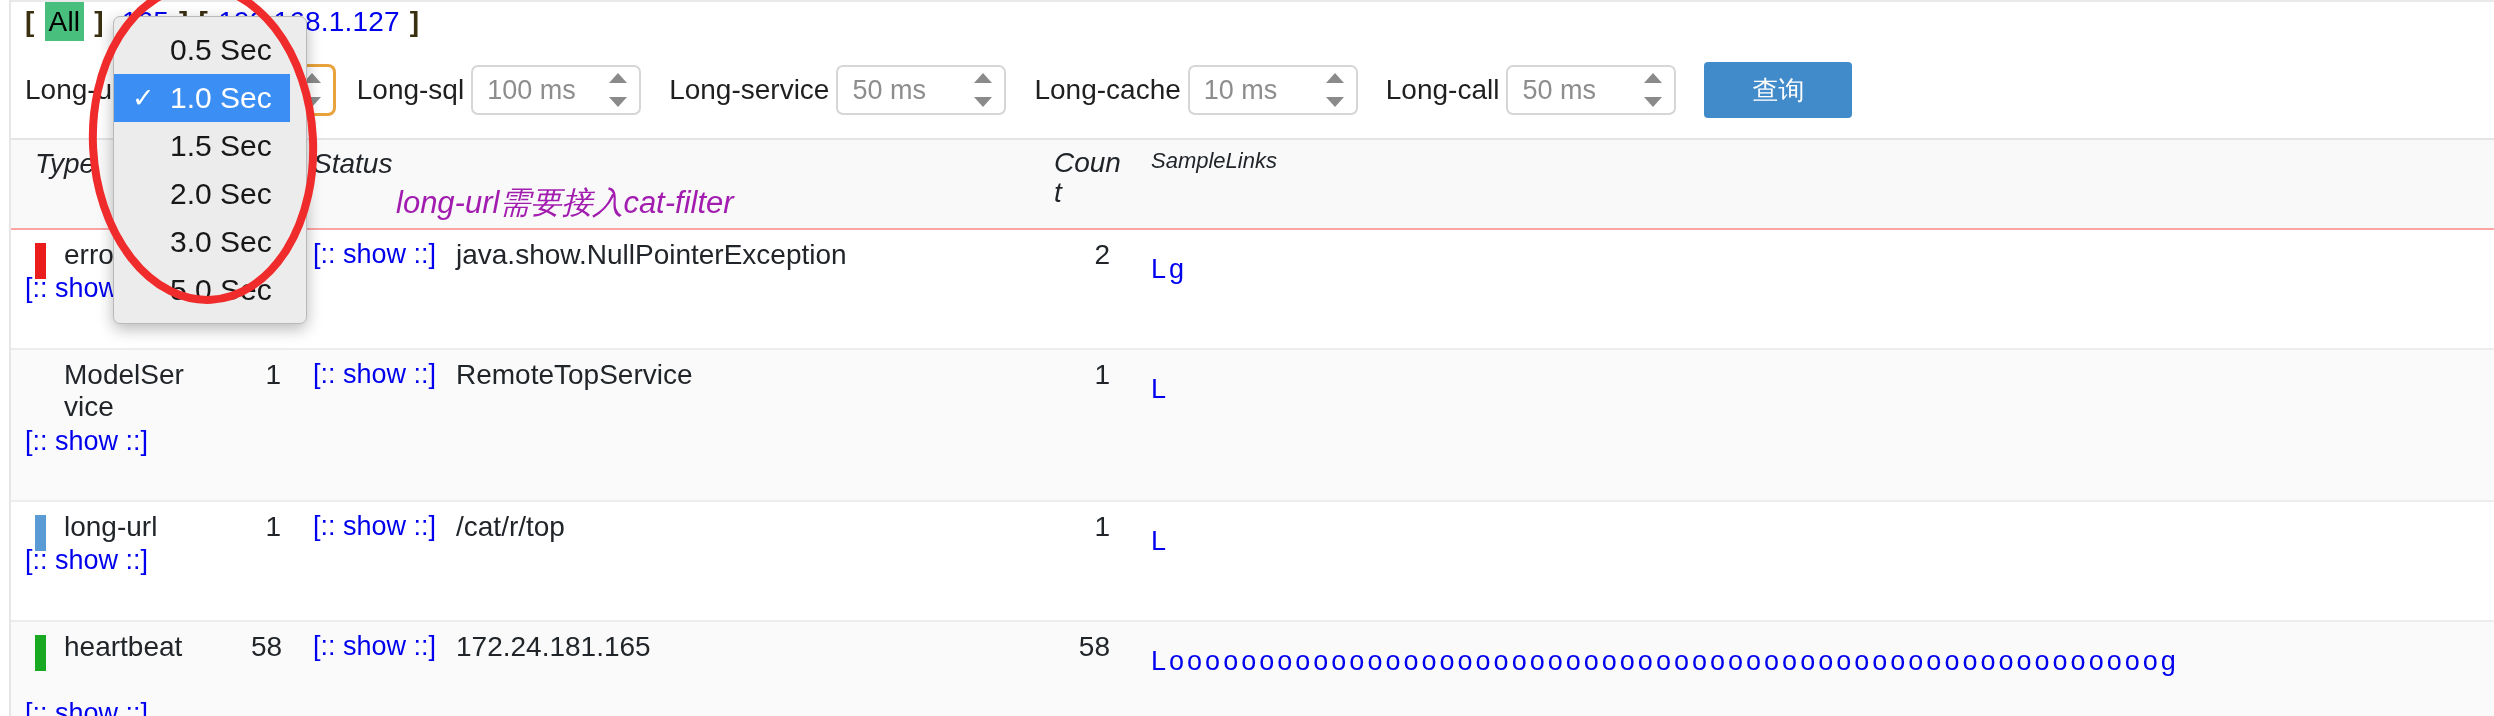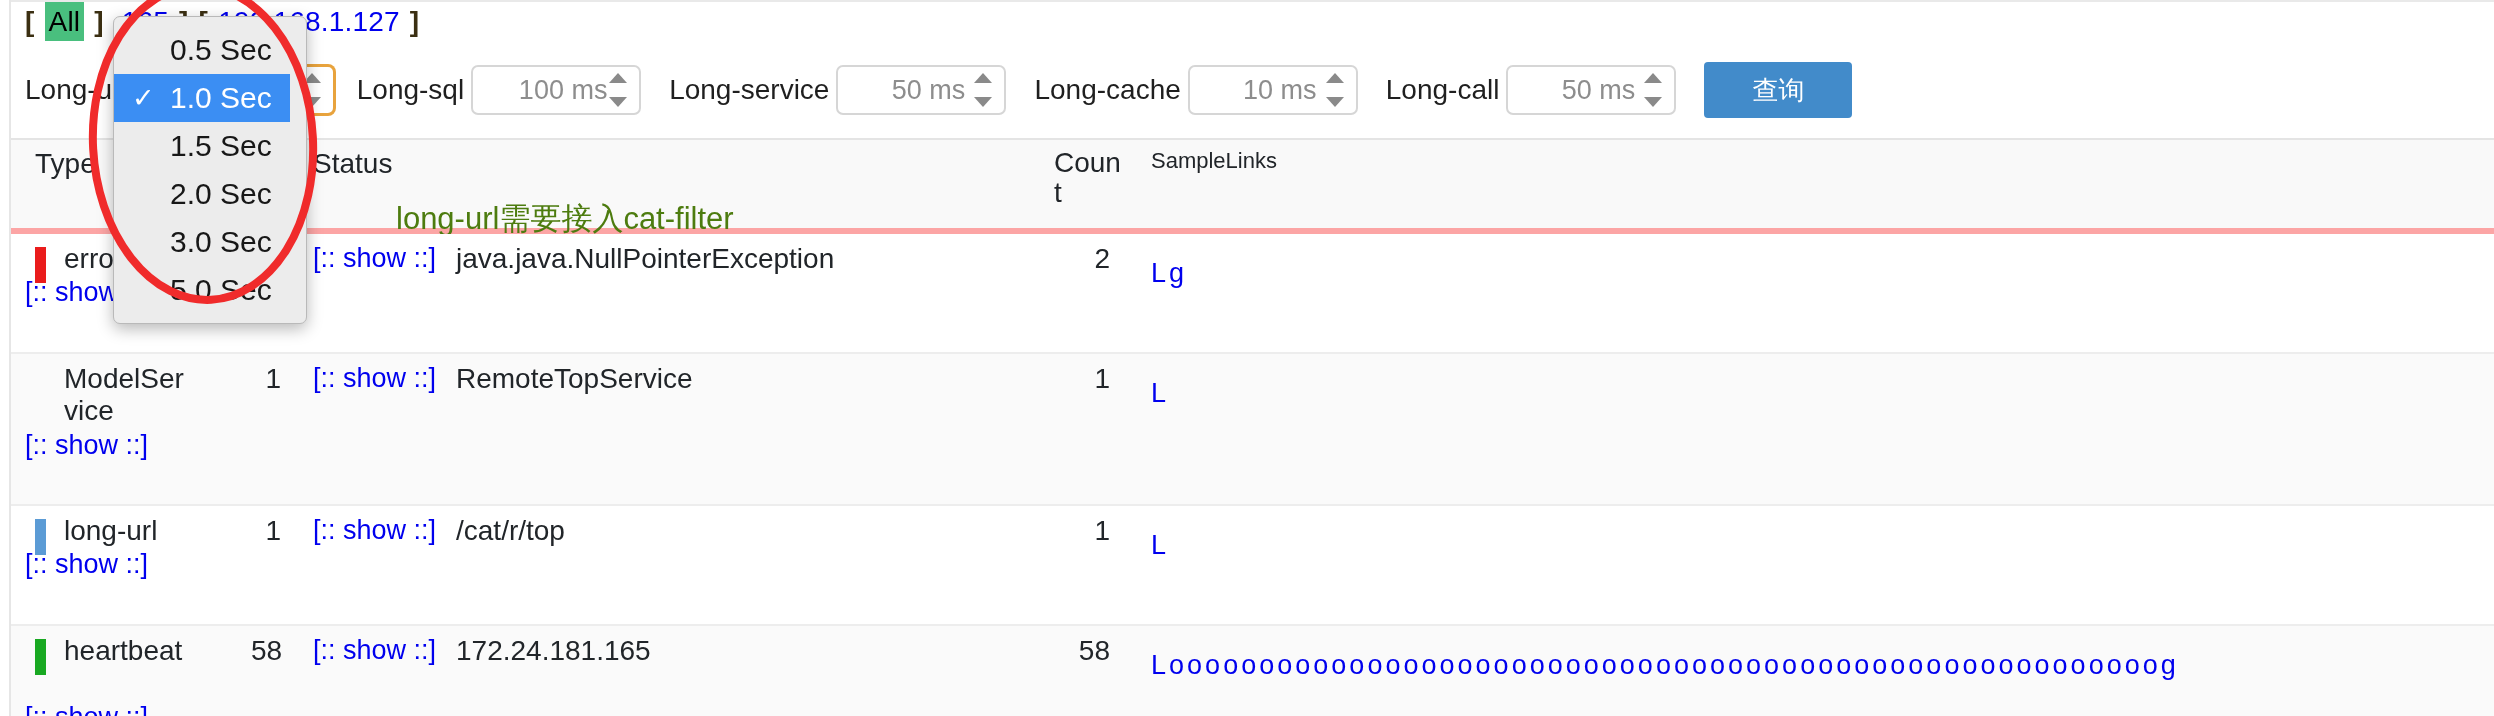--- a/index.html
+++ b/index.html
@@ -86,21 +86,20 @@
     position: relative;
     display: inline-flex;
     align-items: center;
     height: 50px;
     width: 170px;
     border: 2px solid #d6d6d6;
     border-radius: 7px;
     background: #fff;
     margin-right: 28px;
     box-sizing: border-box;
-    justify-content: center;
   }
   .num > .val {
     padding-left: 14px;
     color: #8d8d8d;
     font-size: 27px;
   }
   .num.focused {
     border-color: #e8a33d;
     box-shadow: 0 0 0 1px #e8a33d;
   }
@@ -149,31 +148,32 @@
     top: 138px;
     right: 0;
     bottom: 0;
     background: #ffffff;
   }
   .thead {
     position: relative;
     height: 88px;
     background: #f9f9f9;
     border-top: 2px solid #e4e4e4;
-    border-bottom: 6px solid #fca5a5;
+    border-bottom: 2px solid #fca5a5;
+    font-style: italic;
   }
   .thead .col-type   { position: absolute; left: 24px;   top: 8px; font-size: 28px; }
   .thead .col-status { position: absolute; left: 302px;  top: 8px; font-size: 28px; }
   .thead .col-count  { position: absolute; left: 1043px; top: 8px; font-size: 28px; width: 56px; line-height: 1.08; }
   .thead .col-links  { position: absolute; left: 1140px; top: 8px; font-size: 22px; }
   .annotation {
     position: absolute;
     left: 385px;
-    top: 58px;
-    color: #4d7c0f;
+    top: 42px;
+    color: #a21caf;
     font-size: 31px;
     white-space: nowrap;
   }
 
   .row {
     position: relative;
     border-bottom: 2px solid #ededed;
     background: #ffffff;
   }
   .row.alt { background: #fafafa; }
@@ -374,21 +374,21 @@
     </div>
     <div id="tbody">
         <div class="row" style="height: 118px;">
           <div class="typecell">
             <span class="tag" style="background: rgb(234, 28, 28);"></span>
             <span class="type-text">error</span>
             <span class="type-num">2</span>
             <span class="showlink-left" style="top: 43px;">[:: show ::]</span>
           </div>
           <span class="show-inline">[:: show ::]</span>
-          <span class="status-text">java.java.NullPointerException</span>
+          <span class="status-text">java.show.NullPointerException</span>
           <span class="count-val">2</span>
           <span class="links"><span>L</span><span>g</span></span>
         </div>
         <div class="row alt" style="height: 150px;">
           <div class="typecell">
             <span class="type-text">ModelService</span>
             <span class="type-num">1</span>
             <span class="showlink-left" style="top: 76px;">[:: show ::]</span>
           </div>
           <span class="show-inline">[:: show ::]</span>

